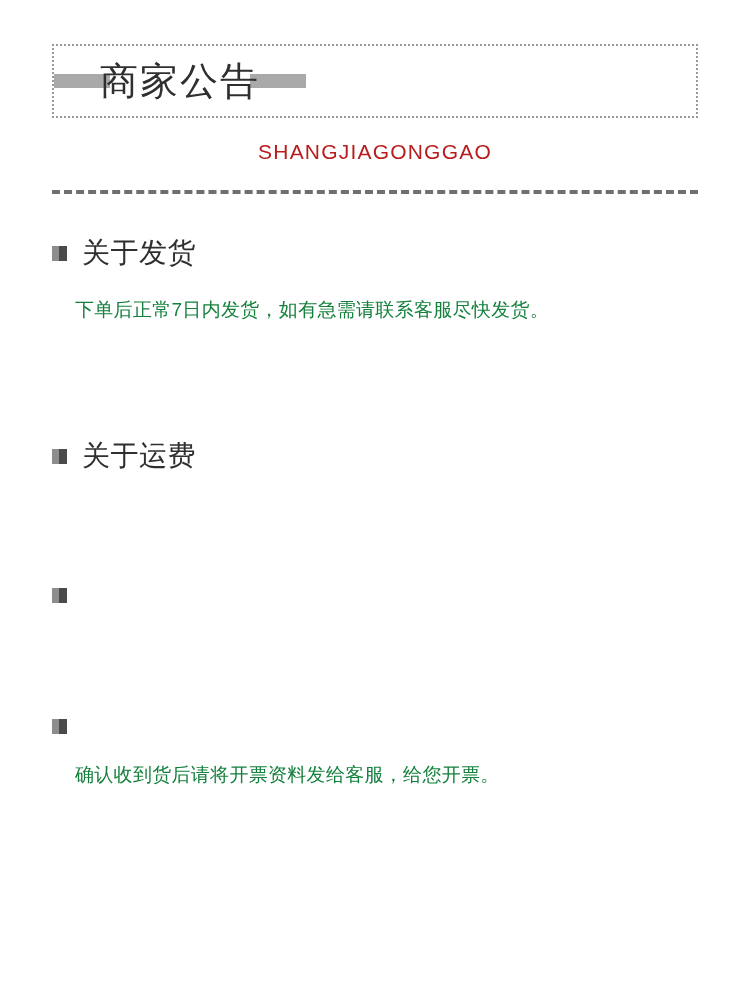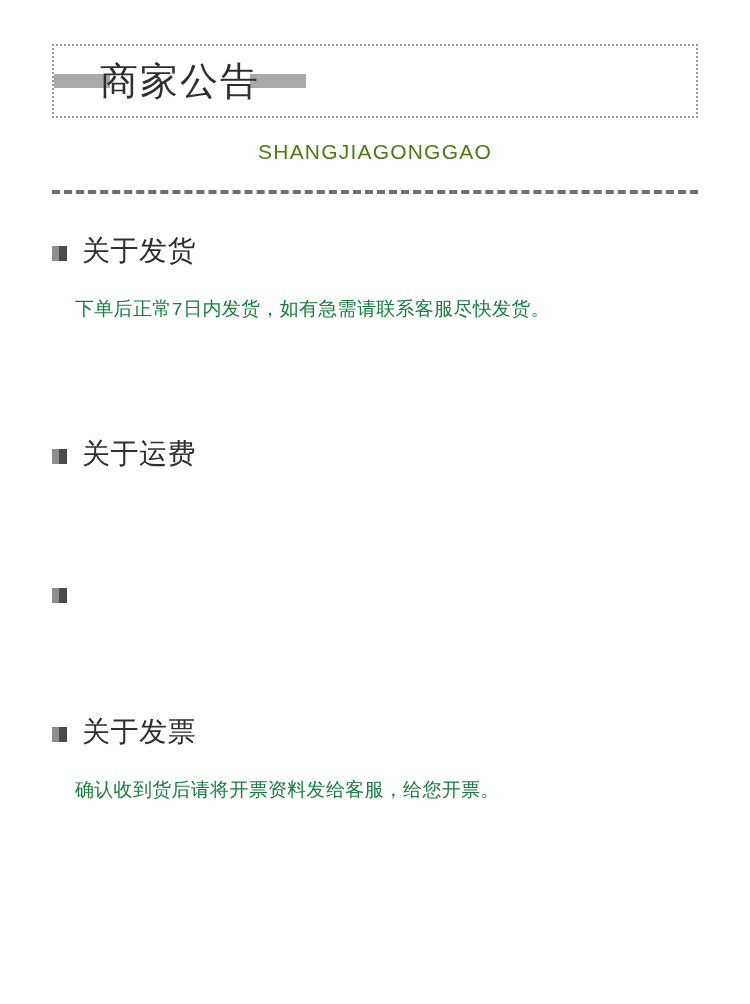--- a/index.html
+++ b/index.html
@@ -56,40 +56,39 @@
     position: relative;
     z-index: 2;
     line-height: 1;
     padding: 0 4px;
     background: transparent;
   }
   .subtitle {
     text-align: center;
     font-size: 21px;
     letter-spacing: 1.2px;
-    color: #4d7c0f;
+    color: #b91c1c;
     margin-top: 22px;
     font-weight: 400;
   }
 
   .dashed-rule {
     margin: 26px 52px 0 52px;
     height: 0;
     border-top: 4px dashed #6f6f6f;
   }
 
   
   .sections {
     margin: 44px 0 0 0;
   }
   .section {
     margin: 0 0 0 0;
     padding: 0 52px;
     box-sizing: border-box;
-    font-family: Liberation Mono, monospace;
   }
   .section + .section { margin-top: 116px; }
 
   .sec-head {
     display: flex;
     align-items: center;
   }
   .bullet {
     width: 15px;
     height: 15px;
@@ -164,19 +163,18 @@
 
     <div class="section">
       <div class="sec-head">
         <span class="bullet"></span>
       </div>
     </div>
 
     <div class="section">
       <div class="sec-head">
         <span class="bullet"></span>
-        <span class="sec-title">关于发票</span>
       </div>
       <div class="sec-body">确认收到货后请将开票资料发给客服，给您开票。</div>
     </div>
 
   </div>
 </div>
 
 </body></html>

